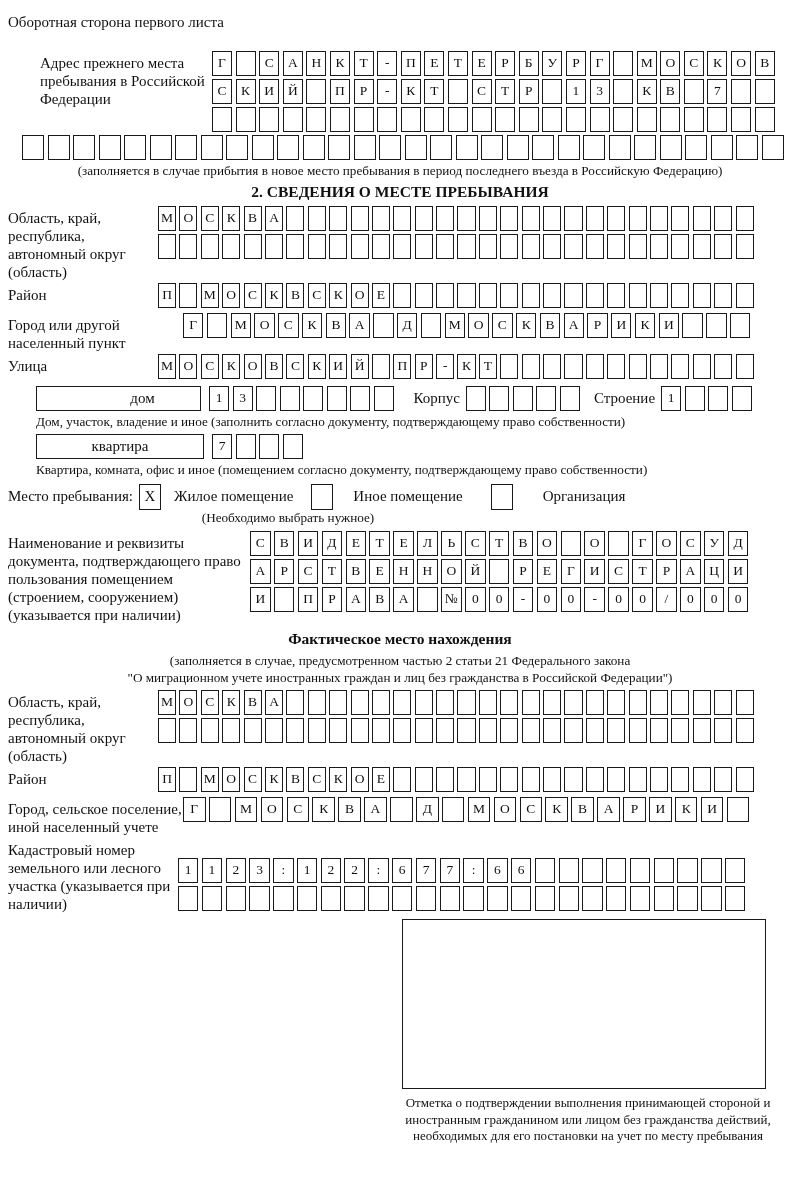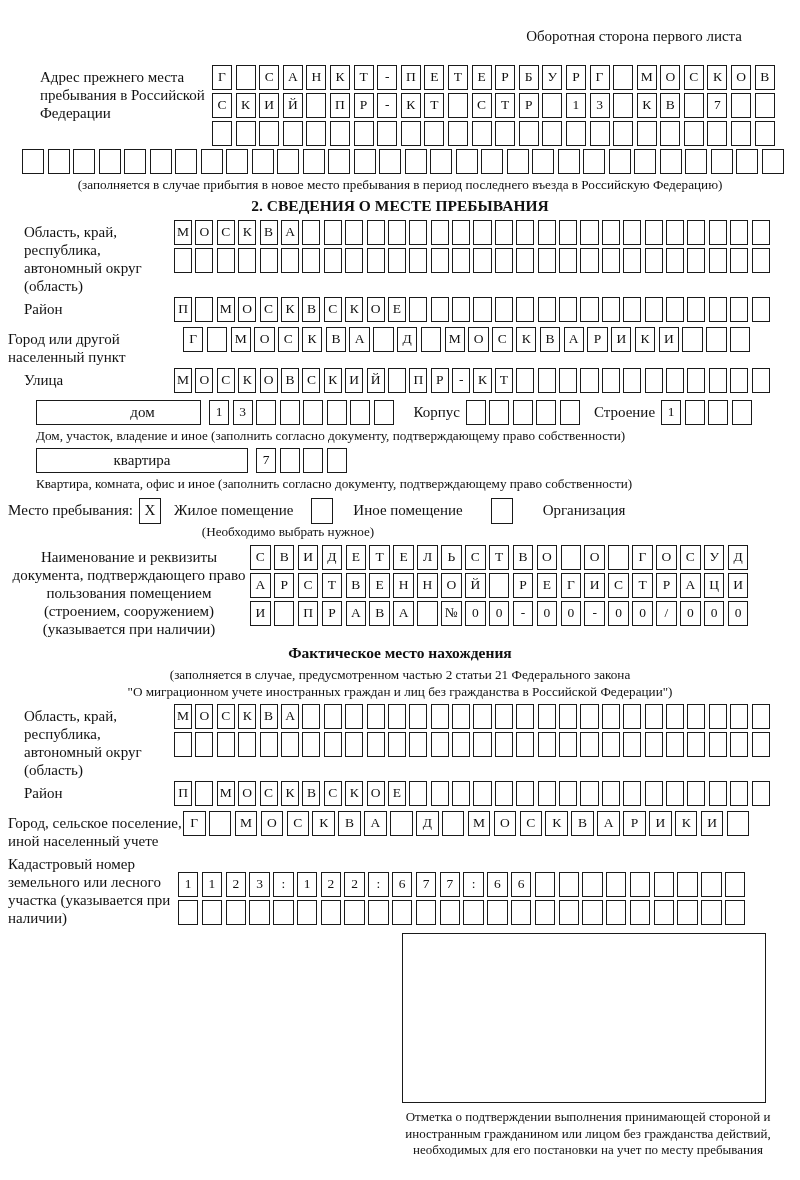--- a/index.html
+++ b/index.html
@@ -1,25 +1,25 @@
 <!DOCTYPE html>
 <html><head>
 <meta charset="utf-8">
 <style>
   html,body{margin:0;padding:0;background:#fff;}
   .page{
     width:800px;height:1180px;box-sizing:border-box;position:relative;
     margin:0 auto;padding:8px;overflow:hidden;background:#fff;color:#111;
     font-family:"Liberation Serif","DejaVu Serif",serif;
   }
-  .header-note{font-size:15px;text-align:right;padding-right:50px;margin-top:20px;}
+  .header-note{font-size:15px;text-align:left;padding-right:50px;margin-top:6px;}
 
   .frow{display:flex;align-items:flex-start;}
   .flabel{flex:none;font-size:15px;line-height:1.2;padding-top:3px;}
-  .w172{width:172px;} .w150{width:150px;margin-left:16px;} .w175{width:175px;} .w242{width:242px;text-align:center;} .w170{width:170px;}
+  .w172{width:172px;} .w150{width:150px;} .w175{width:175px;} .w242{width:242px;} .w170{width:170px;}
 
   .cr{display:flex;margin-bottom:3px;}
   .cell{
     flex:none;box-sizing:border-box;height:25px;border:1.6px solid #1a1a1a;
     background:#fff;text-align:center;font-size:13.5px;line-height:21px;
   }
   .ca{gap:3.6px;}   .ca .cell{width:20px;}
   .cfull{gap:3.5px;margin-left:14px;} .cfull .cell{width:22px;}
   .cb{gap:3.3px;}   .cb .cell{width:18.1px;}
   .cc{gap:3.4px;}   .cc .cell{width:20.4px;}
@@ -361,29 +361,29 @@
     <div class="cr csm">
         <span class="cell">1</span>
         <span class="cell"></span>
         <span class="cell"></span>
         <span class="cell"></span>
       </div>
   </div>
   <div class="note" style="margin-left:28px;">Дом, участок, владение и иное (заполнить согласно документу, подтверждающему право собственности)</div>
 
   <div class="frow mt4" style="margin-left:28px;">
-    <div class="widebox" style="width:212px;">квартира</div>
+    <div class="widebox" style="width:168px;">квартира</div>
     <div class="cr csm" style="margin-left:8px;">
         <span class="cell">7</span>
         <span class="cell"></span>
         <span class="cell"></span>
         <span class="cell"></span>
       </div>
   </div>
-  <div class="note" style="margin-left:28px;">Квартира, комната, офис и иное (заполнить согласно документу, подтверждающему право собственности)</div>
+  <div class="note" style="margin-left:28px;">Квартира, комната, офис и иное (помещением согласно документу, подтверждающему право собственности)</div>
 
   <div class="stay-row">
     <span class="inline-lbl">Место пребывания:</span>
     <span class="chk" style="margin-left:6px;">X</span>
     <span class="inline-lbl" style="margin-left:13px;">Жилое помещение</span>
     <span class="chk" style="margin-left:18px;"></span>
     <span class="inline-lbl" style="margin-left:20px;">Иное помещение</span>
     <span class="chk" style="margin-left:28px;"></span>
     <span class="inline-lbl" style="margin-left:30px;">Организация</span>
   </div>

